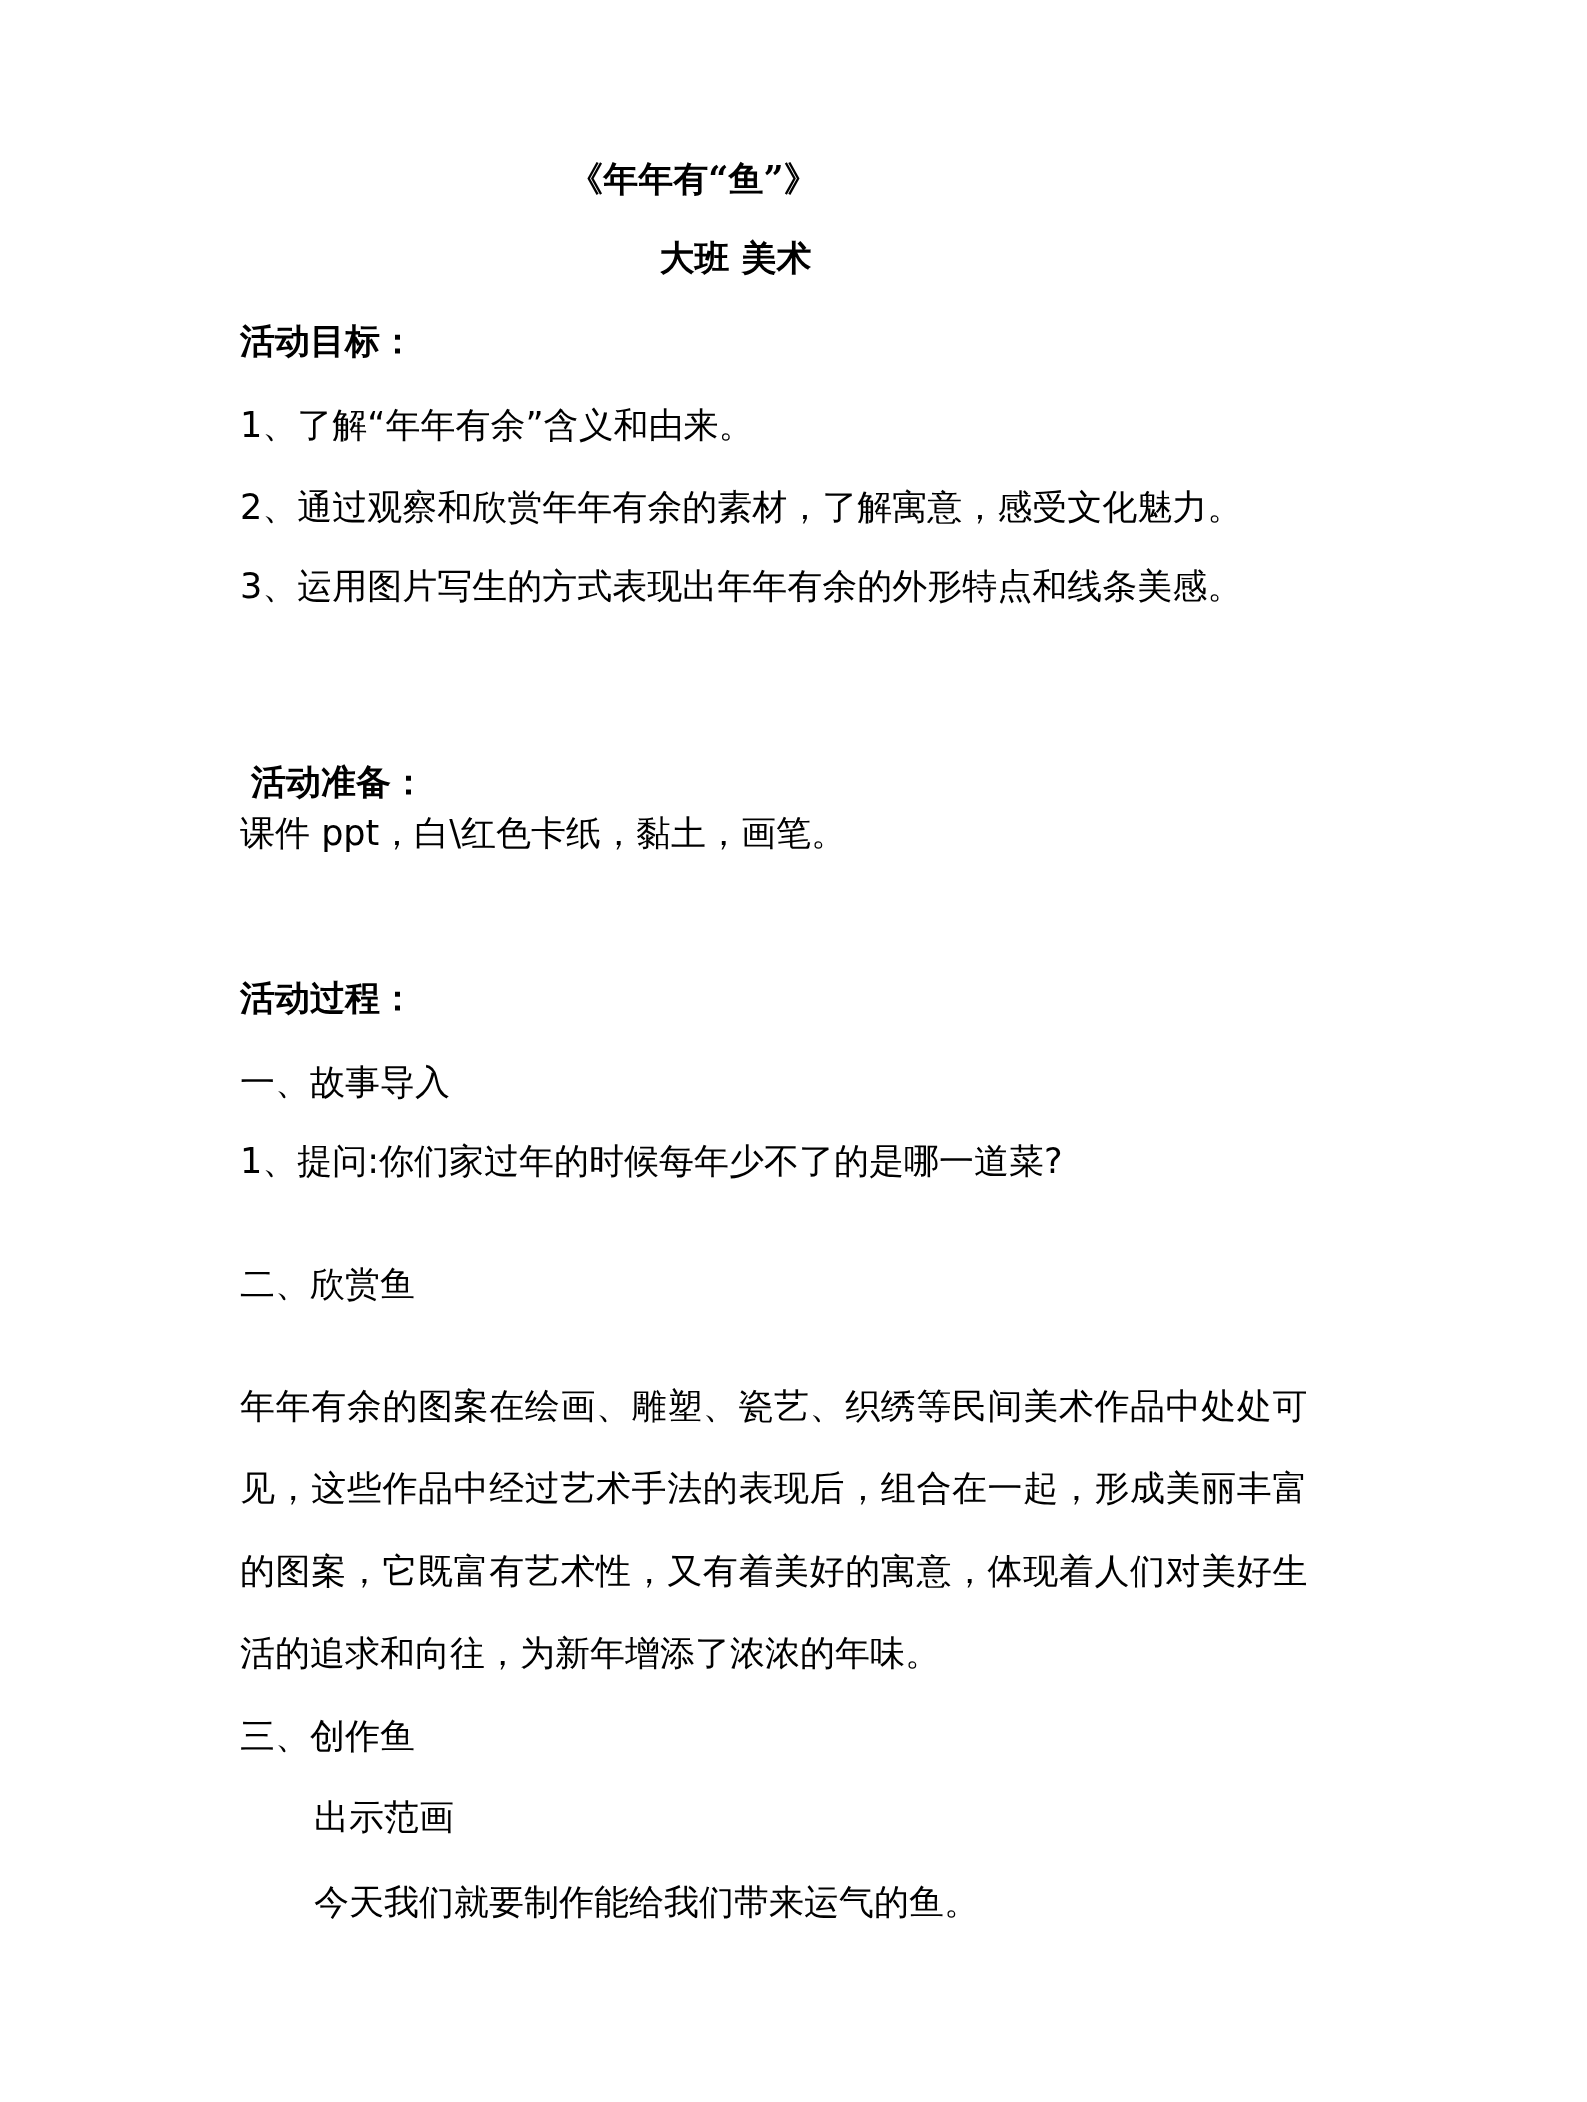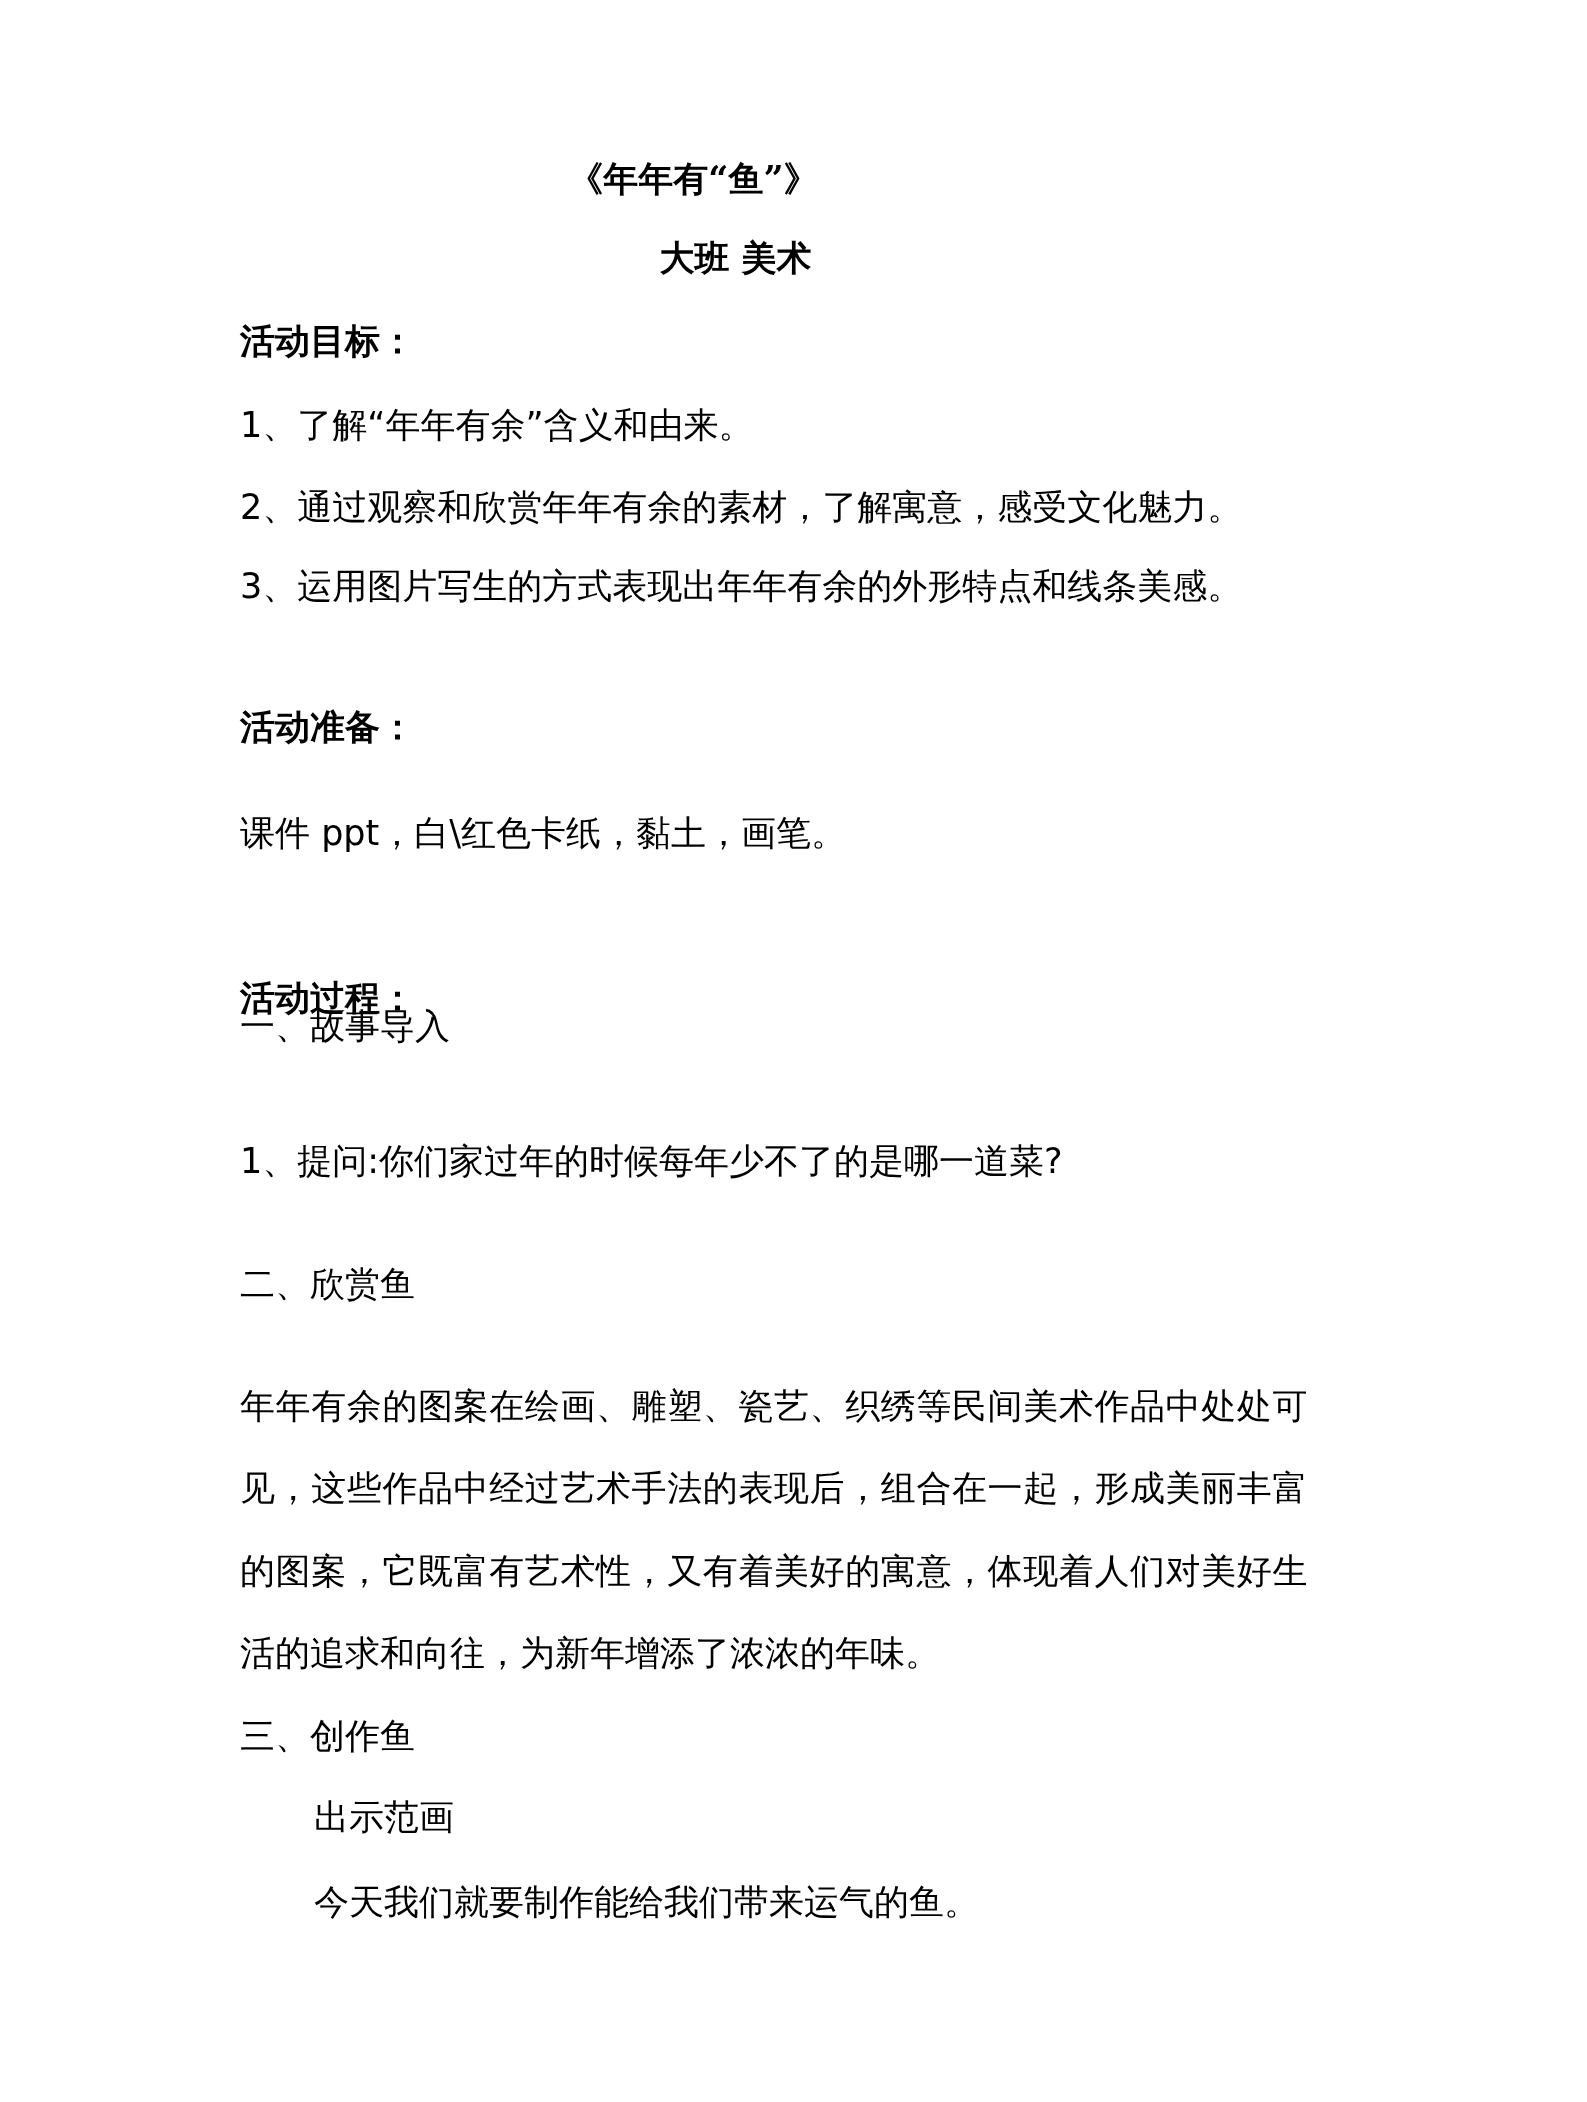--- a/index.html
+++ b/index.html
@@ -21,25 +21,25 @@
 <div class="page">
 
   <div class="line center title" style="top:157px;">《年年有“鱼”》</div>
   <div class="line center subtitle" style="top:236px;">大班  美术</div>
 
   <div class="line heading" style="top:319px;">活动目标：</div>
   <div class="line sans" style="top:403px;">1、了解“年年有余”含义和由来。</div>
   <div class="line sans" style="top:485px;">2、通过观察和欣赏年年有余的素材，了解寓意，感受文化魅力。</div>
   <div class="line sans" style="top:564px;text-align:right;">3、运用图片写生的方式表现出年年有余的外形特点和线条美感。</div>
 
-  <div class="line heading" style="top:705px;">活动准备：</div>
+  <div class="line heading" style="top:760px;margin-left:11px;">活动准备：</div>
   <div class="line sans" style="top:811px;">课件 ppt，白\红色卡纸，黏土，画笔。</div>
 
   <div class="line heading" style="top:976px;">活动过程：</div>
-  <div class="line" style="top:1004px;">一、故事导入</div>
+  <div class="line" style="top:1060px;">一、故事导入</div>
   <div class="line sans" style="top:1139px;">1、提问:你们家过年的时候每年少不了的是哪一道菜?</div>
 
   <div class="line" style="top:1262px;">二、欣赏鱼</div>
   <div class="line para" style="top:1384px;">年年有余的图案在绘画、雕塑、瓷艺、织绣等民间美术作品中处处可</div>
   <div class="line para" style="top:1466px;">见，这些作品中经过艺术手法的表现后，组合在一起，形成美丽丰富</div>
   <div class="line para" style="top:1549px;">的图案，它既富有艺术性，又有着美好的寓意，体现着人们对美好生</div>
   <div class="line" style="top:1631px;">活的追求和向往，为新年增添了浓浓的年味。</div>
 
   <div class="line" style="top:1714px;">三、创作鱼</div>
   <div class="line indent" style="top:1796px;font-family:Liberation Serif, serif;">出示范画</div>

